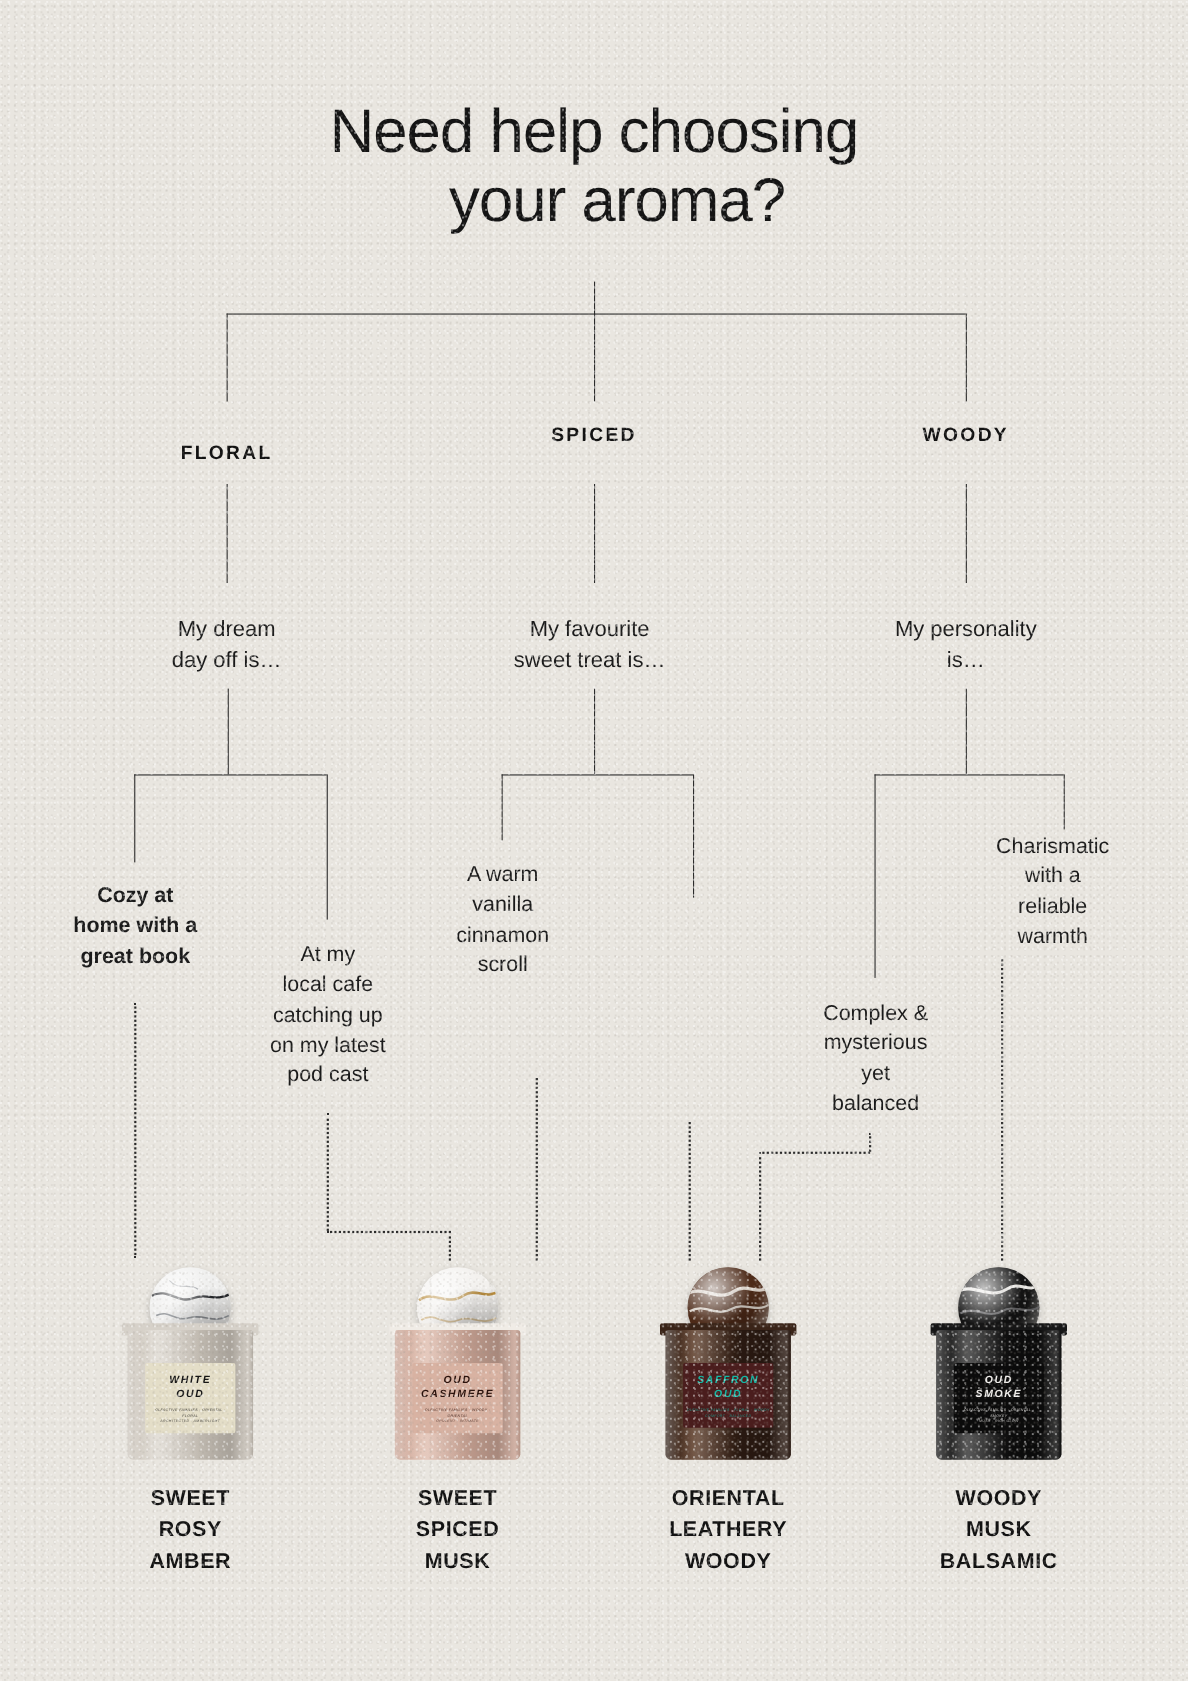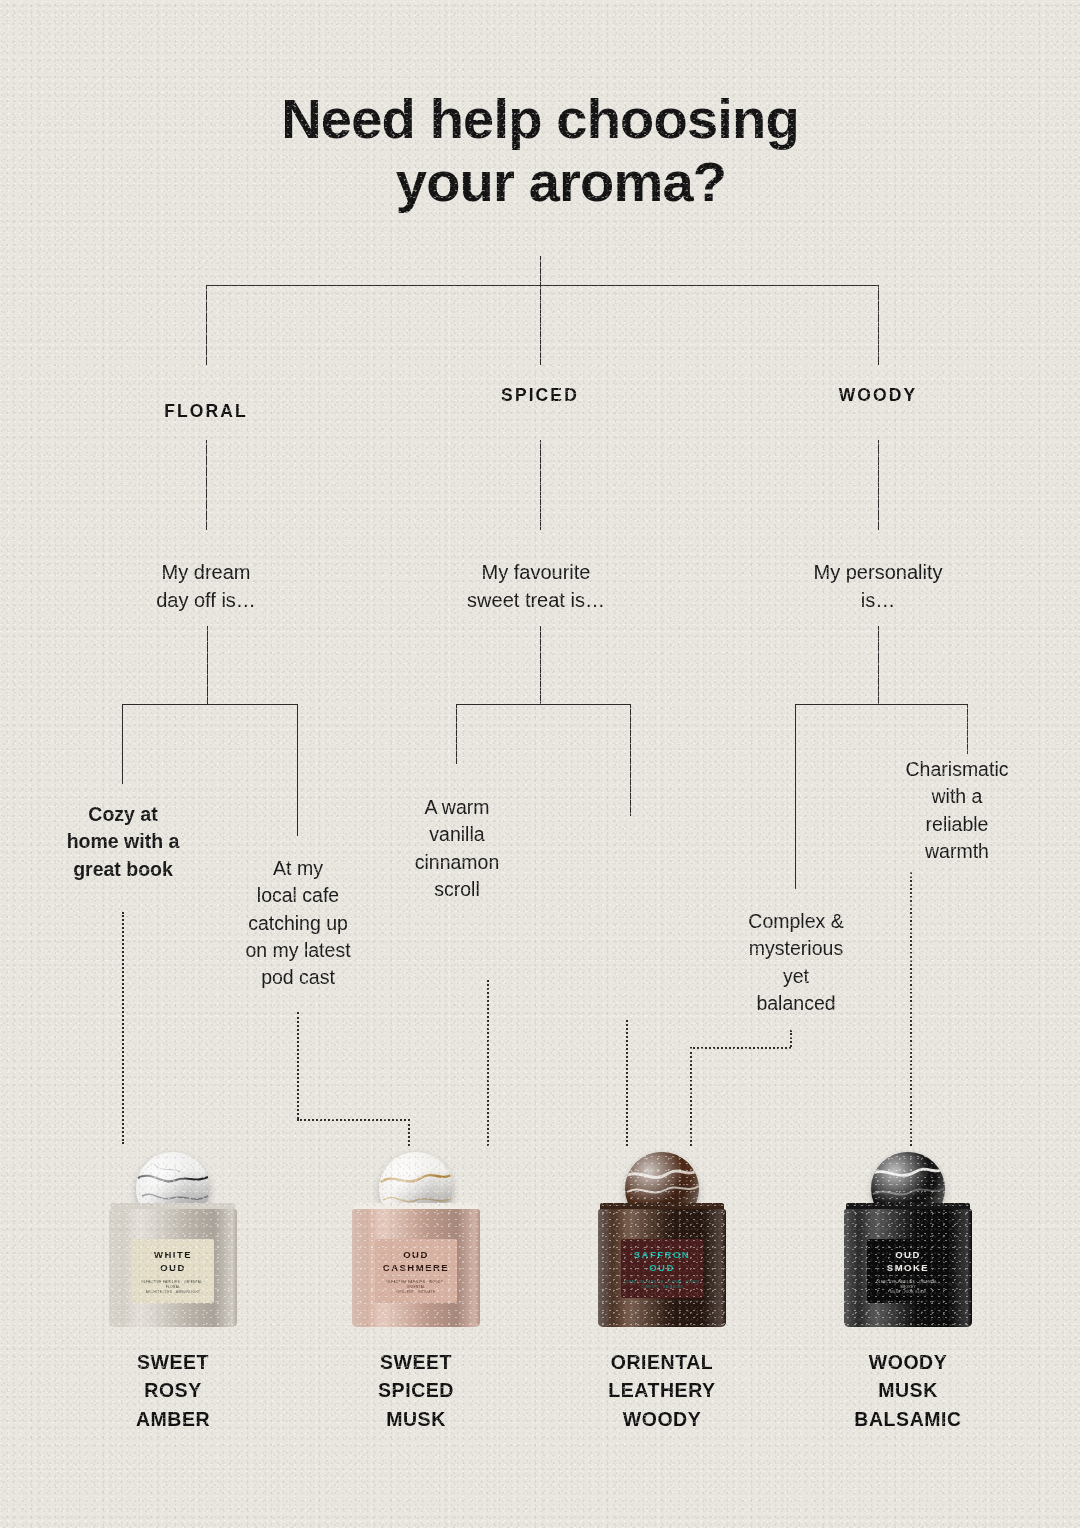--- a/index.html
+++ b/index.html
@@ -23,21 +23,21 @@
       radial-gradient(circle at 61% 12%, rgba(255,255,255,.7) 0 1px, transparent 1px),
       radial-gradient(circle at 90% 62%, rgba(155,150,142,.28) 0 1px, transparent 1px);
     background-size:7px 7px, 9px 9px, 11px 11px, 6px 6px, 13px 13px, 8px 8px;
   }
   #stage { position:absolute; inset:0; z-index:2; }
 
   
   #title {
     position:absolute; left:0; right:0; top:88px;
     text-align:center;
-    font-size:56px; line-height:1.12; font-weight:700;
+    font-size:56px; line-height:1.12; font-weight:400;
     letter-spacing:-0.8px;
     color:#141414;
   }
   #title .l2 { display:block;margin-left:42px; }
 
   
   .vline { position:absolute; width:0; border-left:1.6px solid #2b2b2b; }
   .hline { position:absolute; height:0; border-top:1.6px solid #2b2b2b; }
   .dvline { position:absolute; width:0; border-left:2.2px dotted #2b2b2b; }
   .dhline { position:absolute; height:0; border-top:2.2px dotted #2b2b2b; }
@@ -70,22 +70,23 @@
   .ball .sheen {
     position:absolute; inset:0; border-radius:50%;
     background:
       radial-gradient(circle at 32% 26%, rgba(255,255,255,.75) 0%, rgba(255,255,255,0) 46%),
       radial-gradient(circle at 72% 82%, rgba(0,0,0,.30) 0%, rgba(0,0,0,0) 55%);
   }
   .ball svg { position:absolute; inset:0; width:100%; height:100%; }
 
   .jar {
     position:absolute; left:50%; transform:translateX(-50%);
-    bottom:0; width:128px; height:118px;
+    bottom:0; width:114px; height:118px;
     border-radius:3px 3px 5px 5px;
+    font-style:italic;
   }
   .collar {
     position:absolute; left:50%; transform:translateX(-50%);
     bottom:113px; width:124px; height:11px; border-radius:2px;
   }
   .jar .gloss {
     position:absolute; inset:0; border-radius:3px 3px 5px 5px;
     background:linear-gradient(90deg,
       rgba(255,255,255,.30) 0%, rgba(255,255,255,.05) 12%,
       rgba(255,255,255,.22) 26%, rgba(0,0,0,.04) 55%,
@@ -179,21 +180,21 @@
   </div>
 
   <div class="ans" style="left:208px; top:855px; width:180px;">
     <div>At my</div>
     <div>local cafe</div>
     <div>catching up</div>
     <div>on my latest</div>
     <div>pod cast</div>
   </div>
 
-  <div class="ans" style="left:381px; top:782px; width:152px;margin-top:12px;">
+  <div class="ans" style="left:381px; top:782px; width:152px;">
     <div>A warm</div>
     <div>vanilla</div>
     <div>cinnamon</div>
     <div>scroll</div>
   </div>
 
 
   <div class="ans" style="left:866px; top:756px; width:182px;">
     <div>Charismatic</div>
     <div>with a</div>

